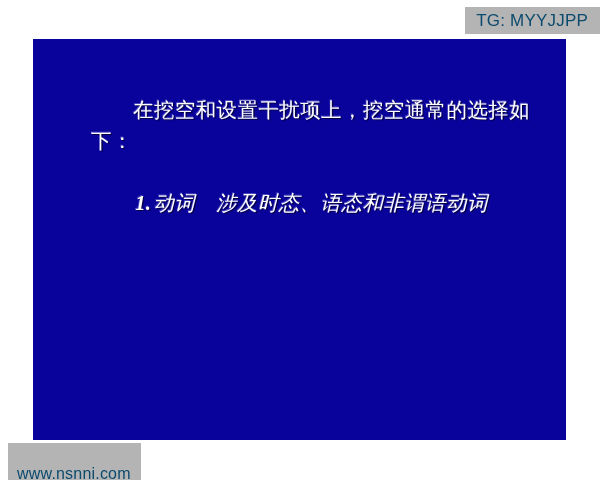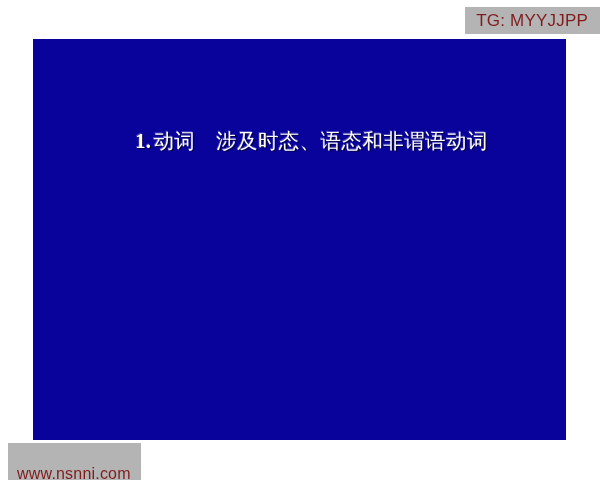--- a/index.html
+++ b/index.html
@@ -51,35 +51,36 @@
   #bullet-list {
     list-style: none;
     margin: 0;
     padding: 0;
   }
   #bullet-list > li {
     margin: 0;
     padding: 0;
     white-space: pre;
     display: block;
+    font-style: italic;
   }
   .li-num {
     font-weight: bold;
     font-family: "Liberation Serif", "DejaVu Serif", serif;
     margin-right: 2px;
   }
   .li-term { }
   .li-gap { }
   .li-desc { }
 
   
   .watermark {
     position: absolute;
     background: #B4B4B4;
-    color: #7f1d1d;
+    color: #0c4a6e;
     font-family: "Liberation Sans", "DejaVu Sans", sans-serif;
     font-size: 17px;
     line-height: 1;
     display: flex;
     align-items: center;
     letter-spacing: 0.2px;
   }
   #watermark-top {
     right: 0;
     top: 7px;
@@ -93,20 +94,21 @@
     padding: 16px 10px 0 9px;
     font-size: 16px;
   }
 </style>
 </head>
 <body>
 
 <div id="slide-panel">
   <div id="slide-body">
 
+    <p class="para">在挖空和设置干扰项上，挖空通常的选择如下：</p>
 
     <ul id="bullet-list">
       <li>
         <span class="li-num">1.</span><span class="li-term">动词</span><span class="li-gap">　</span><span class="li-desc">涉及时态、语态和非谓语动词</span>
       </li>
       <li>
         
       </li>
 
     </ul>

